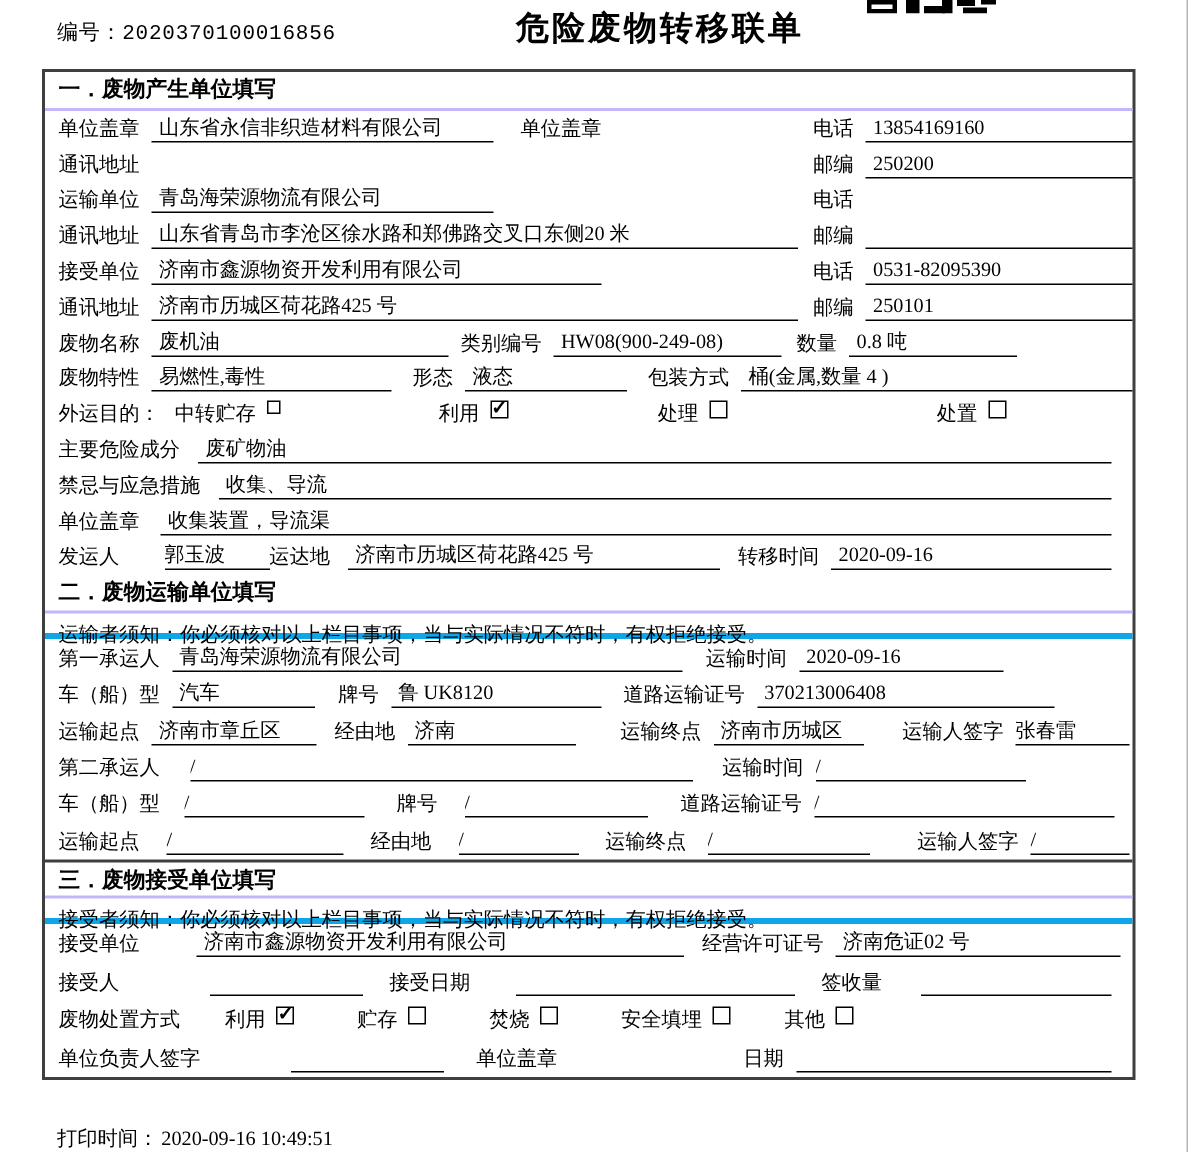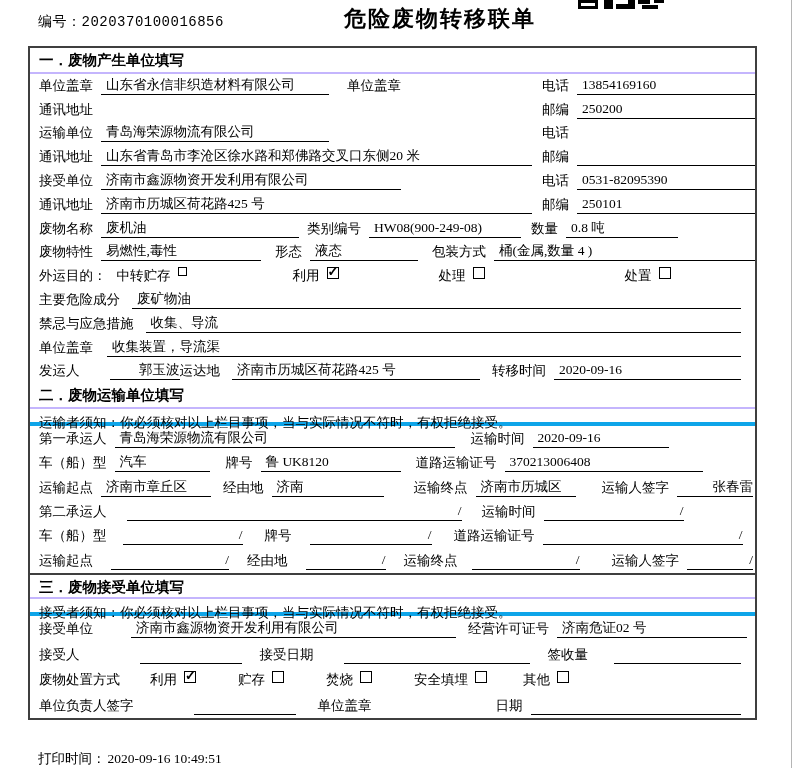--- a/index.html
+++ b/index.html
@@ -38,21 +38,21 @@
 
   .row { display:flex; align-items:flex-end; height:23.8px; padding:0 14px 3px 9px; box-sizing:border-box; }
   .row.pr0 { padding-right:0; }
   .s2 .row { height:24.4px; }
   .s3 .row { height:25.5px; }
 
   .lb { white-space:nowrap; margin-right:8px; flex:0 0 auto; }
   .u  { border-bottom:1px solid #000; min-height:18px; box-sizing:border-box;
         padding:0 3px 0 5px; white-space:nowrap; overflow:hidden; flex:0 0 auto; }
   .u.grow { flex:1 1 auto; }
-  .u.ctr { text-align:right; padding:0; }
+  .u.ctr { text-align:left; padding:0; }
   .lgrp { display:flex; align-items:flex-end; flex:0 0 auto; }
 
   .opt { display:flex; align-items:flex-start; white-space:nowrap; }
   .cb { width:12px; height:12px; border:1.4px solid #000; display:inline-block;
         margin-left:7px; margin-bottom:1px; position:relative; box-sizing:border-box; flex:0 0 auto; }
   .cb.small { width:9px; height:9px; margin-bottom:2px; }
   .cb.checked::after { content:"\2713"; position:absolute; left:0px; top:-4px; font-size:13px; font-weight:bold; }
 
   .print-time { position:absolute; left:38px; top:750px; font-size:13.5px; }
   .print-time span { margin-right:2px; }

